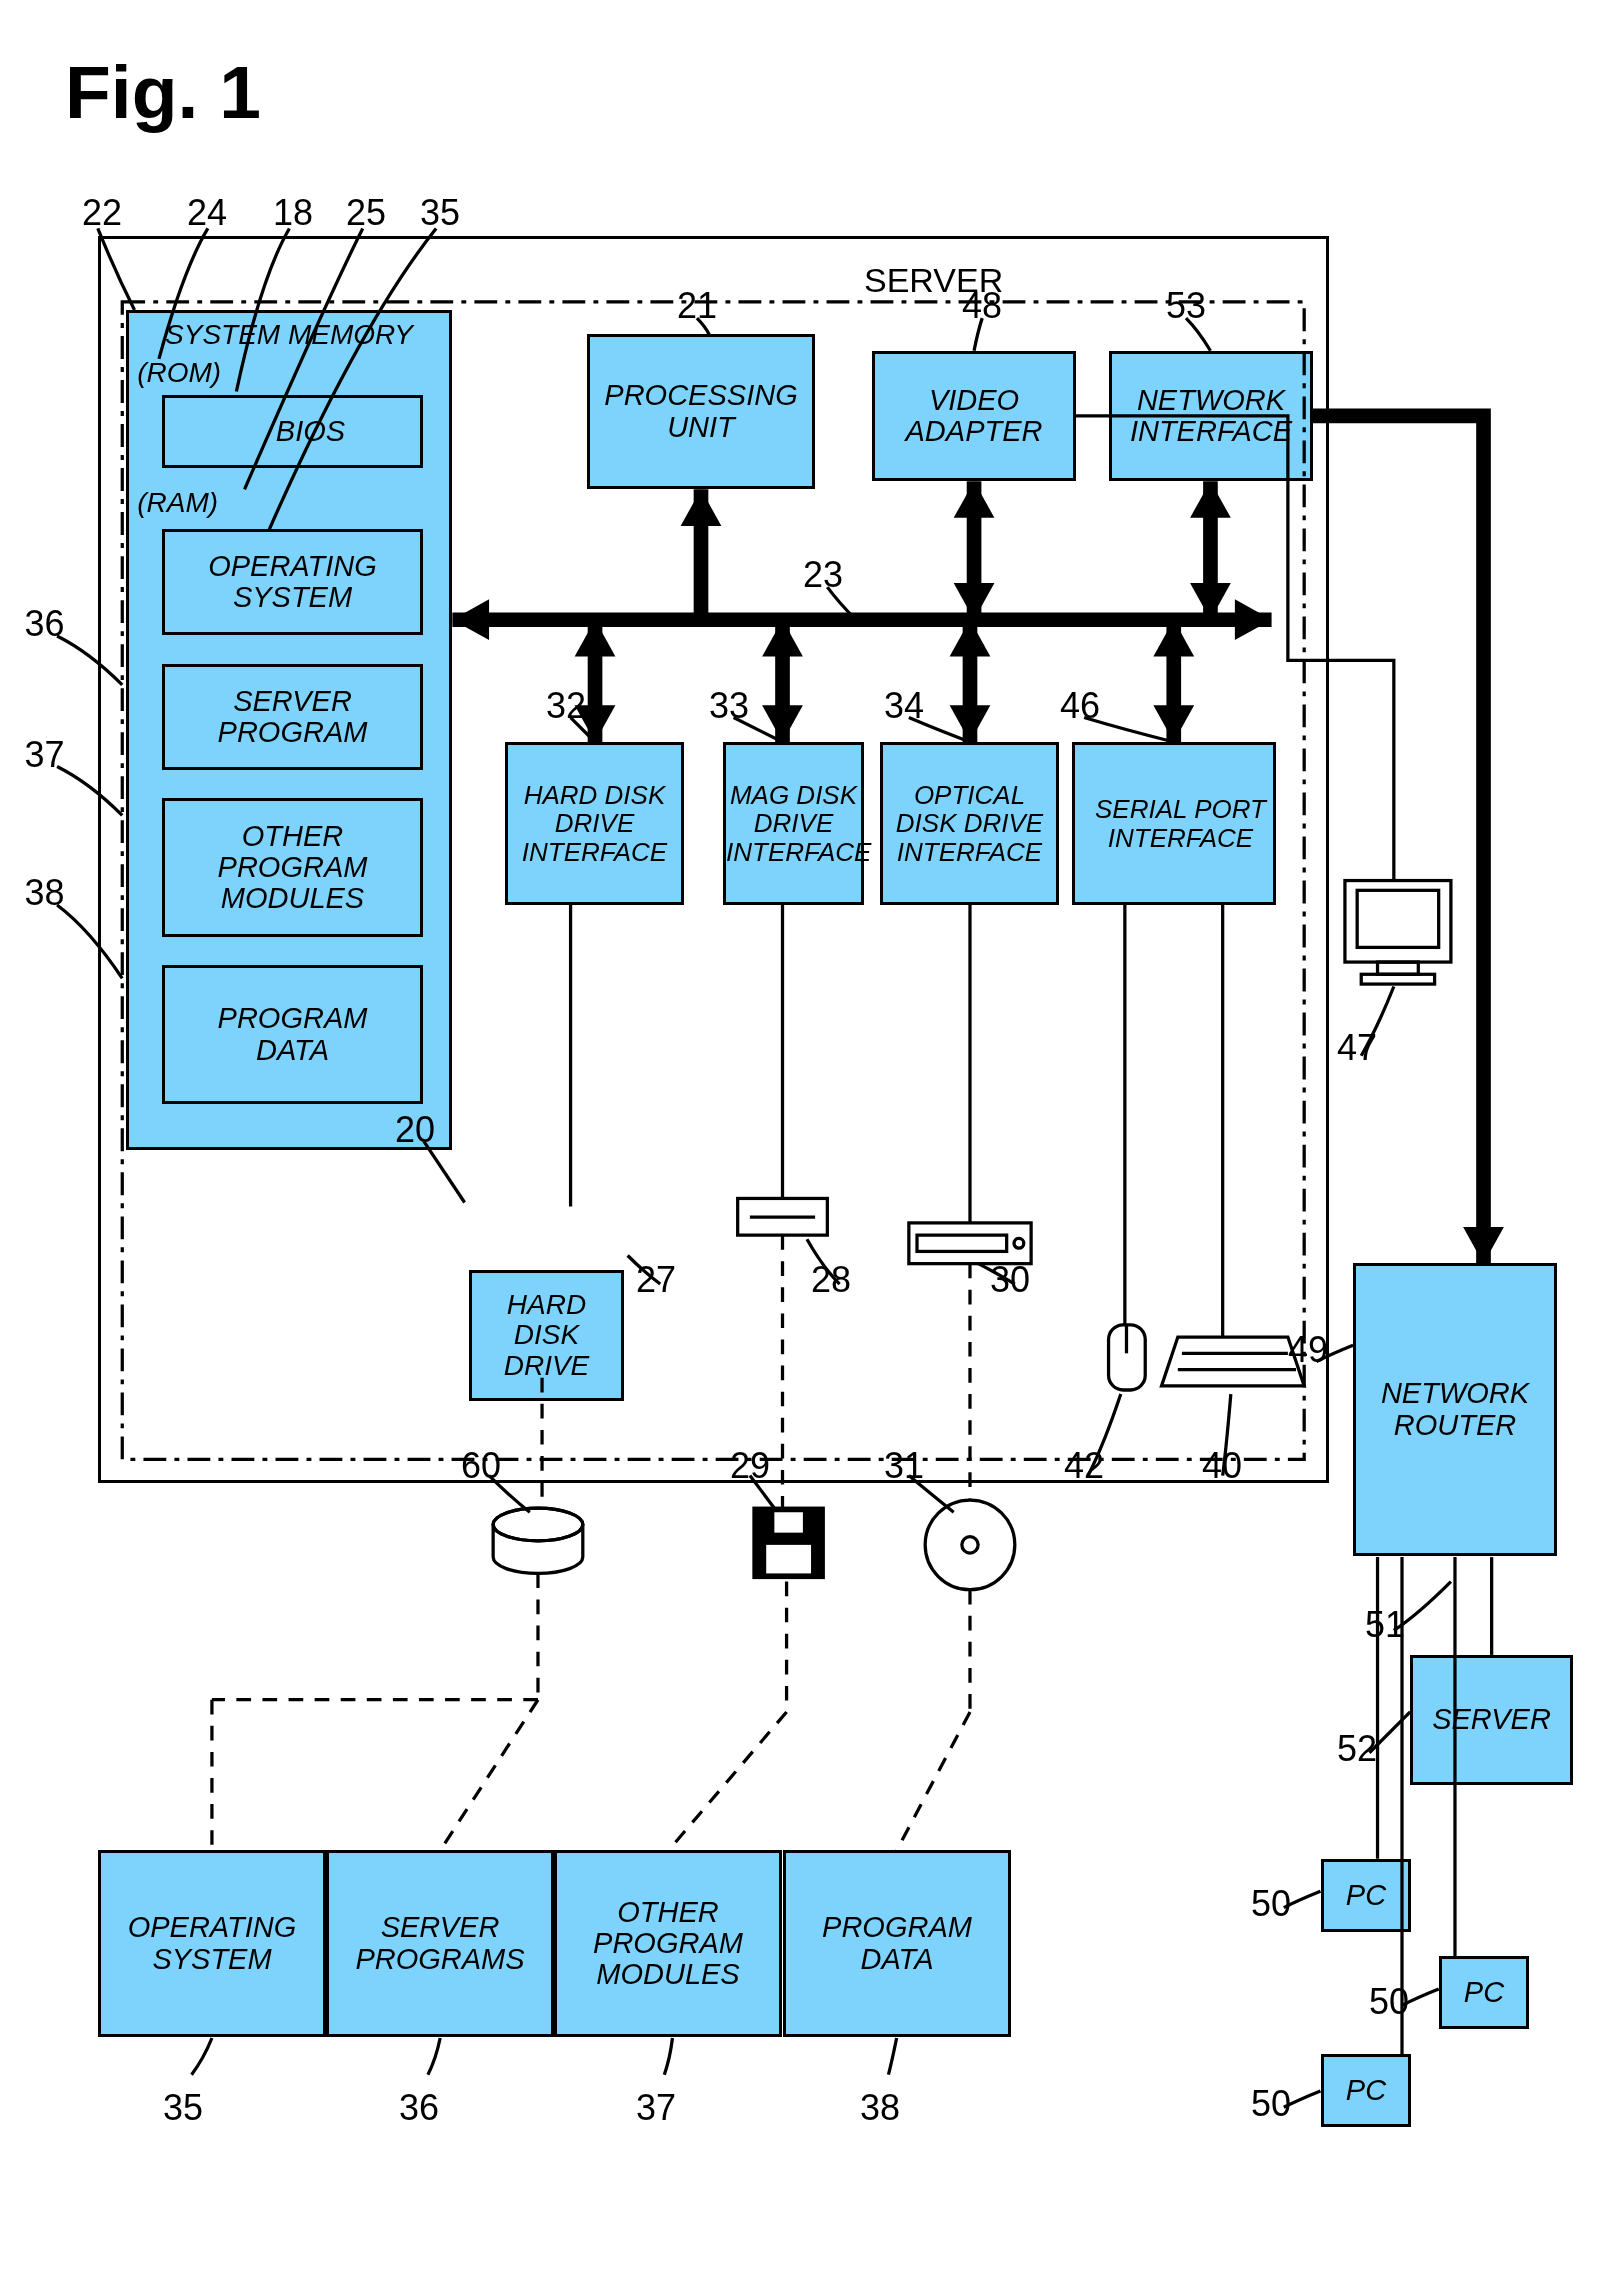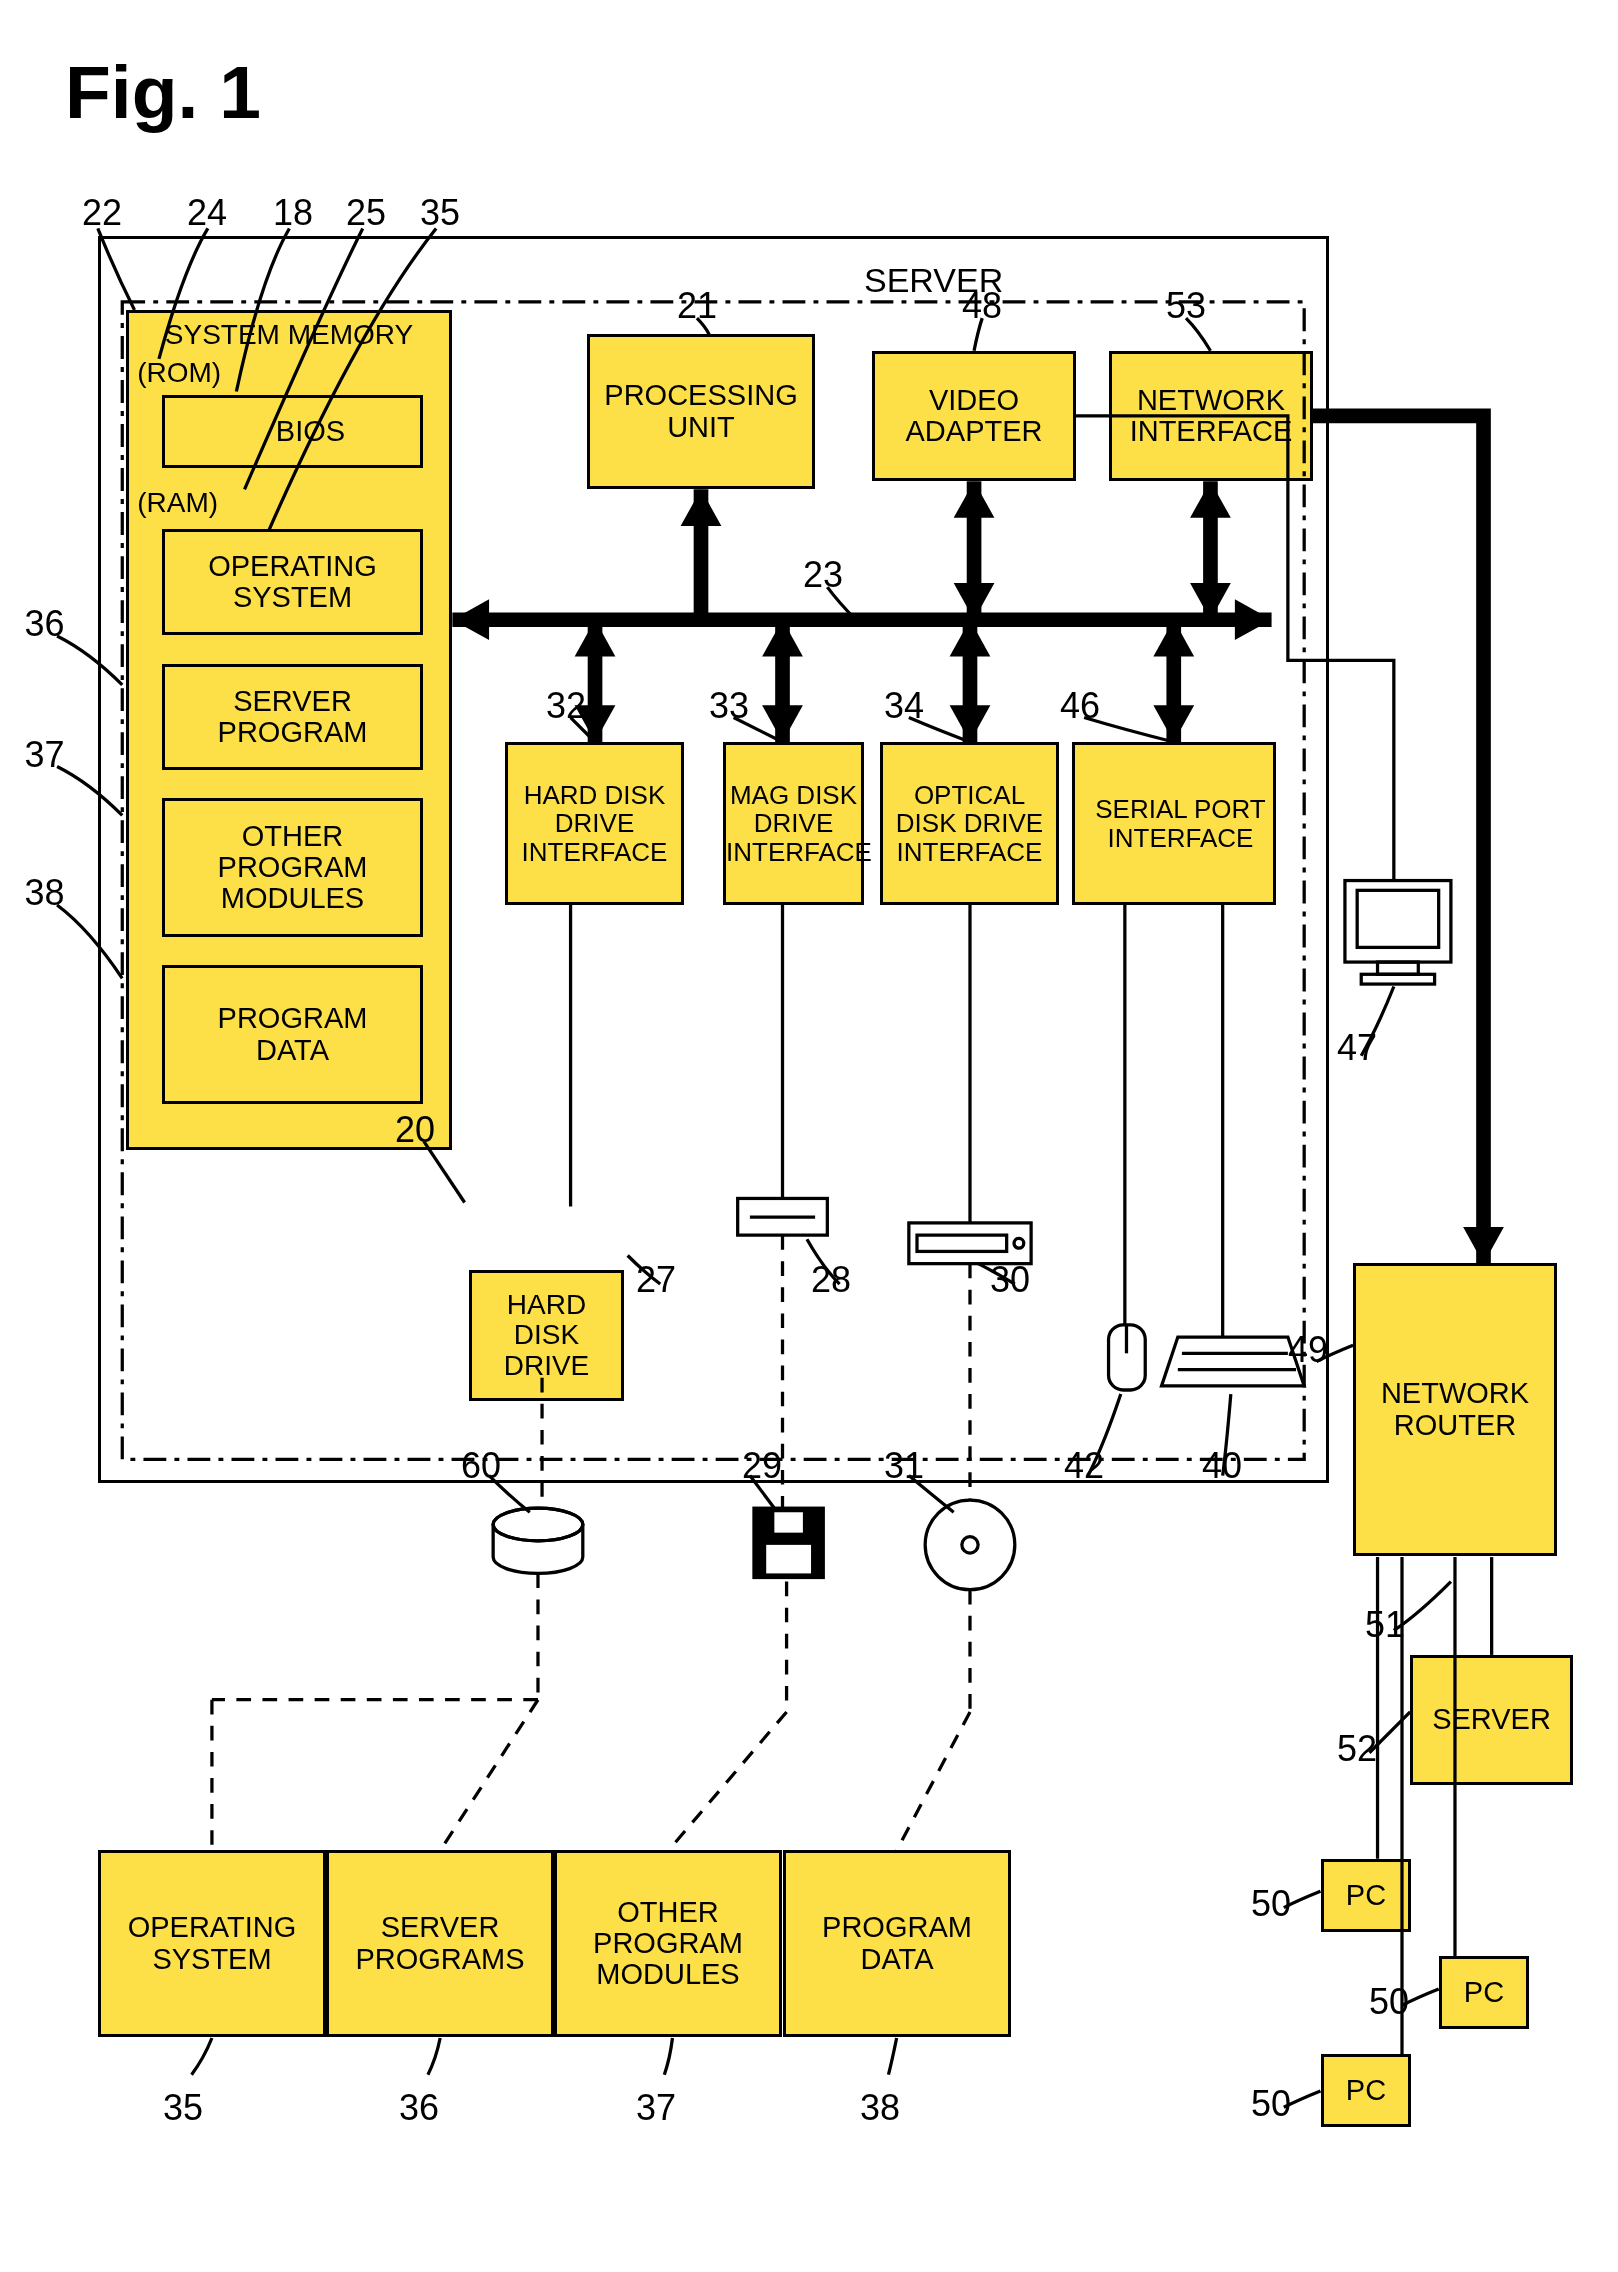--- a/index.html
+++ b/index.html
@@ -25,21 +25,22 @@
   .box {
     position: absolute;
     border: 3.3px solid #000;
     box-sizing: border-box;
     text-align: center;
     display: flex;
     align-items: center;
     justify-content: center;
     font-size: 29px;
     line-height: 1.08;
-    background: #fde047;
+    background: #7dd3fc;
+    font-style: italic;
   }
   .box span { display:block; width:100%; padding:1.6px 3.3px; }
   .label {
     position: absolute;
     font-size: 31px;
   }
   .callout {
     position: absolute;
     font-size: 36px;
   }
@@ -139,21 +140,21 @@
 
   <div class="callout" style="left:395px;top:1109px;">20</div>
   <div class="callout" style="left:677px;top:285px;">21</div>
   <div class="callout" style="left:82px;top:192px;">22</div>
   <div class="callout" style="left:803px;top:554px;">23</div>
   <div class="callout" style="left:187px;top:192px;">24</div>
   <div class="callout" style="left:346px;top:192px;">25</div>
   <div class="callout" style="left:273px;top:192px;">18</div>
   <div class="callout" style="left:636px;top:1259px;">27</div>
   <div class="callout" style="left:811px;top:1259px;">28</div>
-  <div class="callout" style="left:730px;top:1445px;margin-left:12px;">29</div>
+  <div class="callout" style="left:730px;top:1445px;">29</div>
   <div class="callout" style="left:990px;top:1259px;">30</div>
   <div class="callout" style="left:884px;top:1445px;">31</div>
   <div class="callout" style="left:546px;top:685px;">32</div>
   <div class="callout" style="left:709px;top:685px;">33</div>
   <div class="callout" style="left:884px;top:685px;">34</div>
   <div class="callout" style="left:163px;top:2087px;">35</div>
   <div class="callout" style="left:420px;top:192px;">35</div>
   <div class="callout" style="left:399px;top:2087px;">36</div>
   <div class="callout" style="left:24.5px;top:603px;">36</div>
   <div class="callout" style="left:636px;top:2087px;">37</div>

